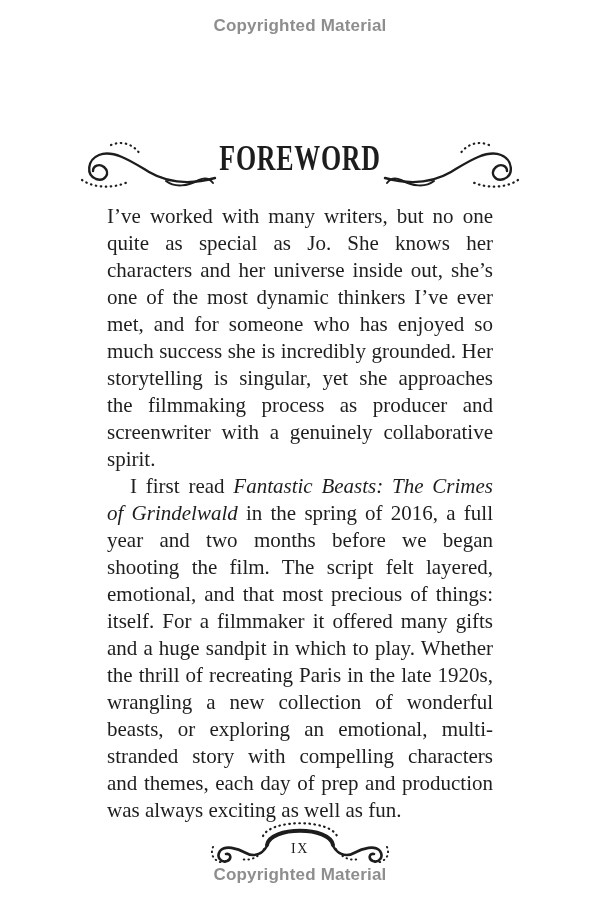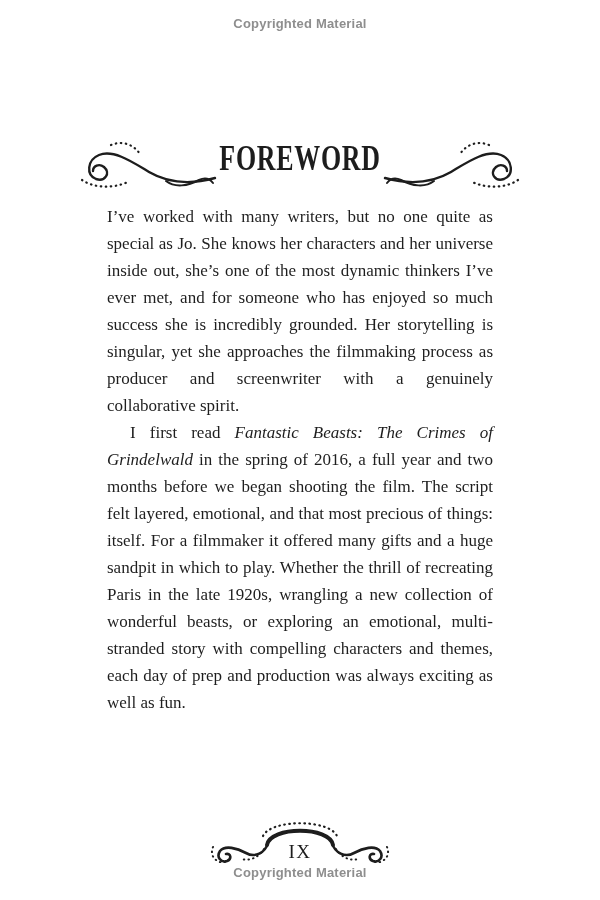--- a/index.html
+++ b/index.html
@@ -10,21 +10,21 @@
     background: #ffffff;
     overflow: hidden;
     font-family: "Liberation Serif", serif;
   }
   .copyright {
     position: absolute;
     left: 0; right: 0;
     text-align: center;
     font-family: "Liberation Sans", sans-serif;
     font-weight: bold;
-    font-size: 13px;
+    font-size: 17px;
     letter-spacing: 0.2px;
     color: #8e8e8e;
   }
   .copyright.top { top: 16px; }
   .copyright.bottom { top: 865px; }
 
   .heading {
     position: absolute;
     top: 124px; left: 0; right: 0;
     height: 68px;
@@ -46,21 +46,21 @@
   }
   .flourish { width: 140px; height: 58px; flex: 0 0 auto; transform: translateY(7px); }
   .flourish.right { transform: translateY(7px) scaleX(-1); }
   .flourish svg { display: block; width: 140px; height: 58px; }
 
   .body-text {
     position: absolute;
     top: 203px;
     left: 107px;
     width: 386px;
-    font-size: 17px;
+    font-size: 21px;
     line-height: 27px;
     text-align: justify;
     color: #1e1e1e;
   }
   .body-text p { margin: 0; }
   .body-text p.indent { text-indent: 23px; font-family: Liberation Serif, serif; }
   .body-text em { font-style: italic; }
 
   .ornament {
     position: absolute;
@@ -69,21 +69,21 @@
     transform: translateX(-50%);
     width: 184px;
     height: 46px;
   }
   .ornament svg { position: absolute; left: 0; top: 0; width: 184px; height: 46px; }
   .pagenum {
     position: absolute;
     left: 50%;
     top: 24px;
     transform: translateX(-50%);
-    font-size: 19px;
+    font-size: 14px;
     letter-spacing: 1.5px;
     color: #1d1d1d;
     z-index: 2;
     text-align: right;
   }
 </style>
 </head>
 <body>
 
 <div class="page">

